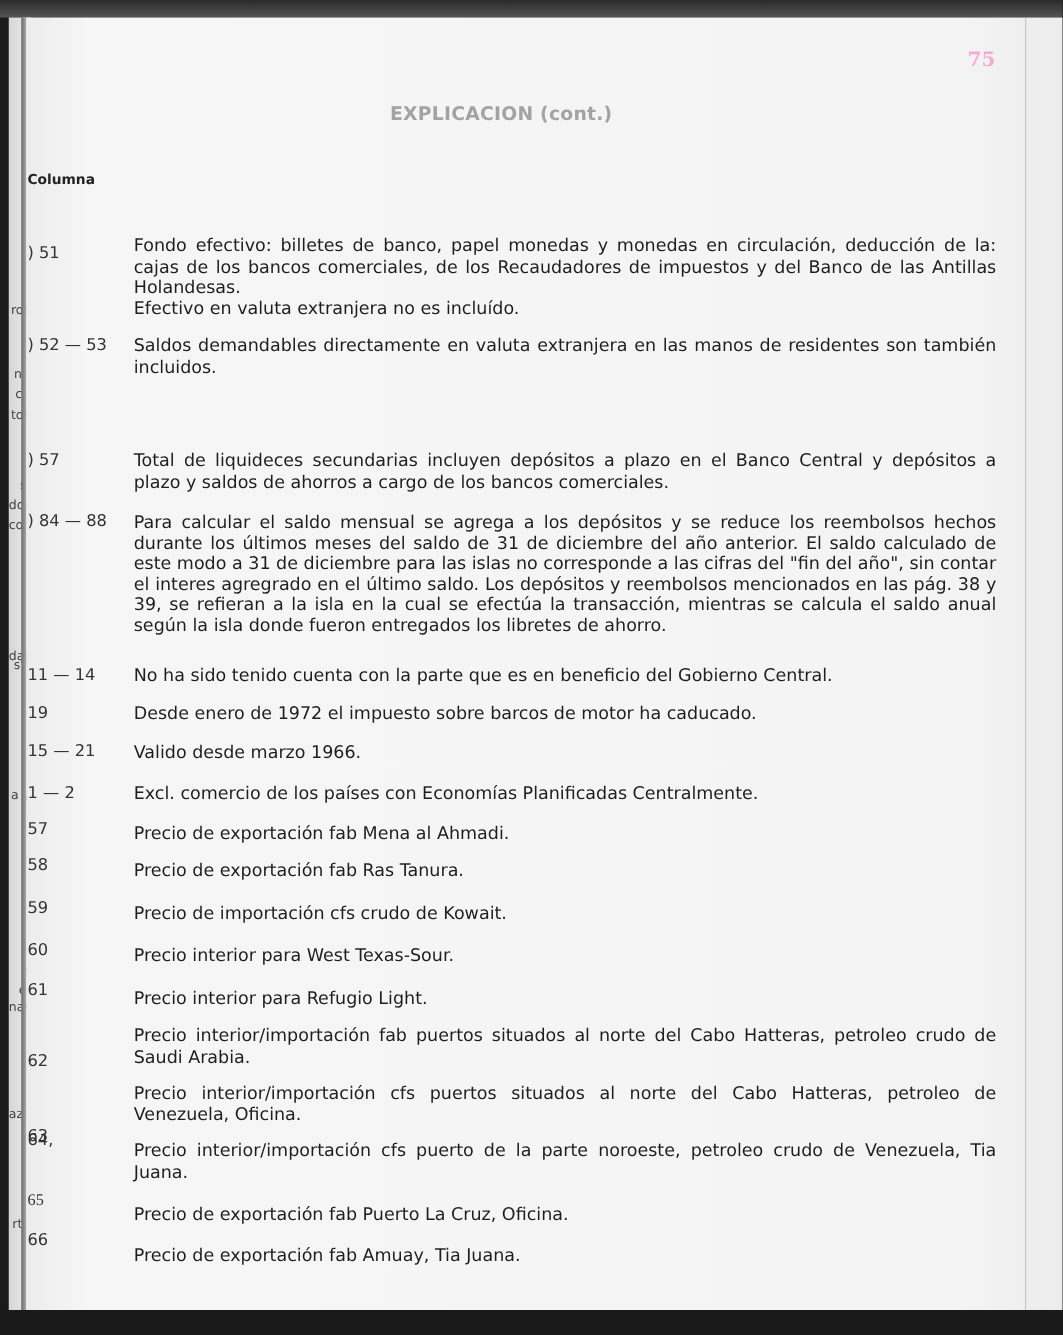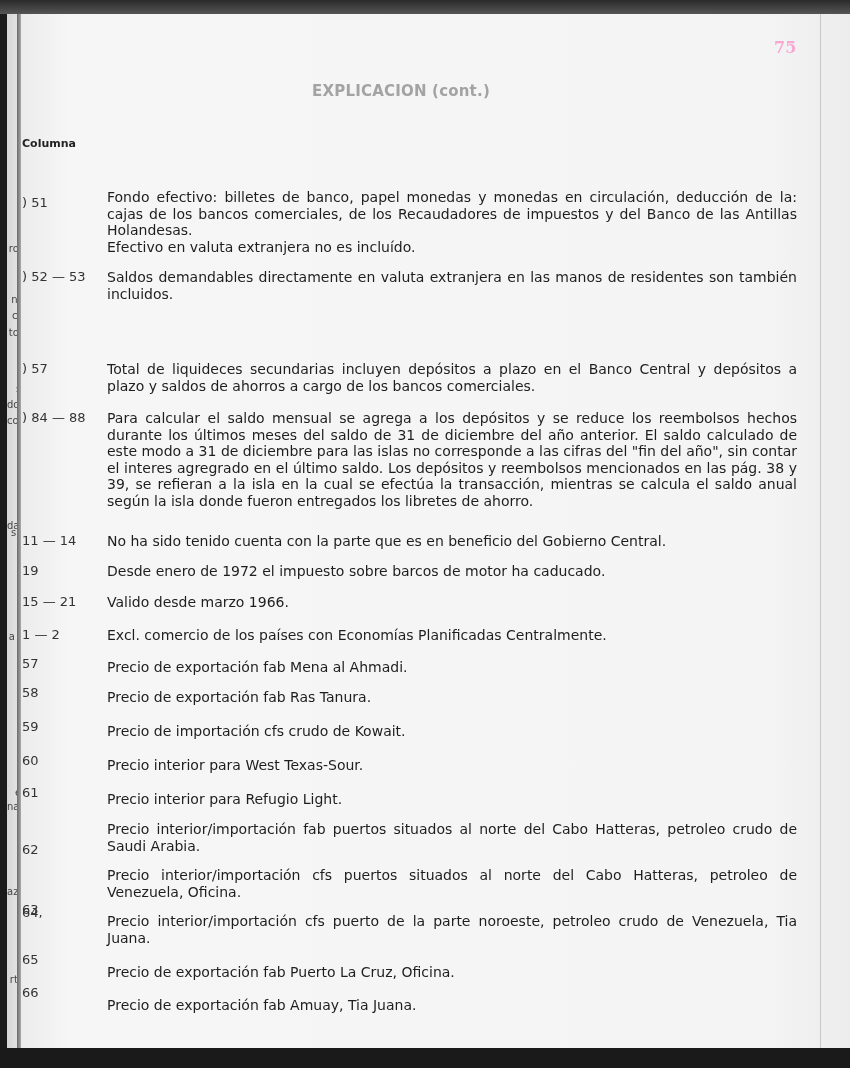--- a/index.html
+++ b/index.html
@@ -149,21 +149,21 @@
       <p>Precio interior/importación fab puertos situados al norte del Cabo Hatteras, petroleo crudo de Saudi Arabia.</p>
     </div>
     <div class="ref" style="top: 858px; margin-top: 44px;">63</div>
     <div class="desc" style="top: 867px;">
       <p>Precio interior/importación cfs puertos situados al norte del Cabo Hatteras, petroleo de Venezuela, Oficina.</p>
     </div>
     <div class="ref" style="top: 905px;">64,</div>
     <div class="desc" style="top: 913px;">
       <p>Precio interior/importación cfs puerto de la parte noroeste, petroleo crudo de Venezuela, Tia Juana.</p>
     </div>
-    <div class="ref" style="top: 952px;">65</div>
+    <div class="ref" style="top: 952px; font-family: Liberation Serif, serif;">65</div>
     <div class="desc" style="top: 964px;">
       <p>Precio de exportación fab Puerto La Cruz, Oficina.</p>
     </div>
     <div class="ref" style="top: 985px;">66</div>
     <div class="desc" style="top: 997px;">
       <p>Precio de exportación fab Amuay, Tia Juana.</p>
     </div>
   </div>
 
 <div class="bottom-band"></div>

